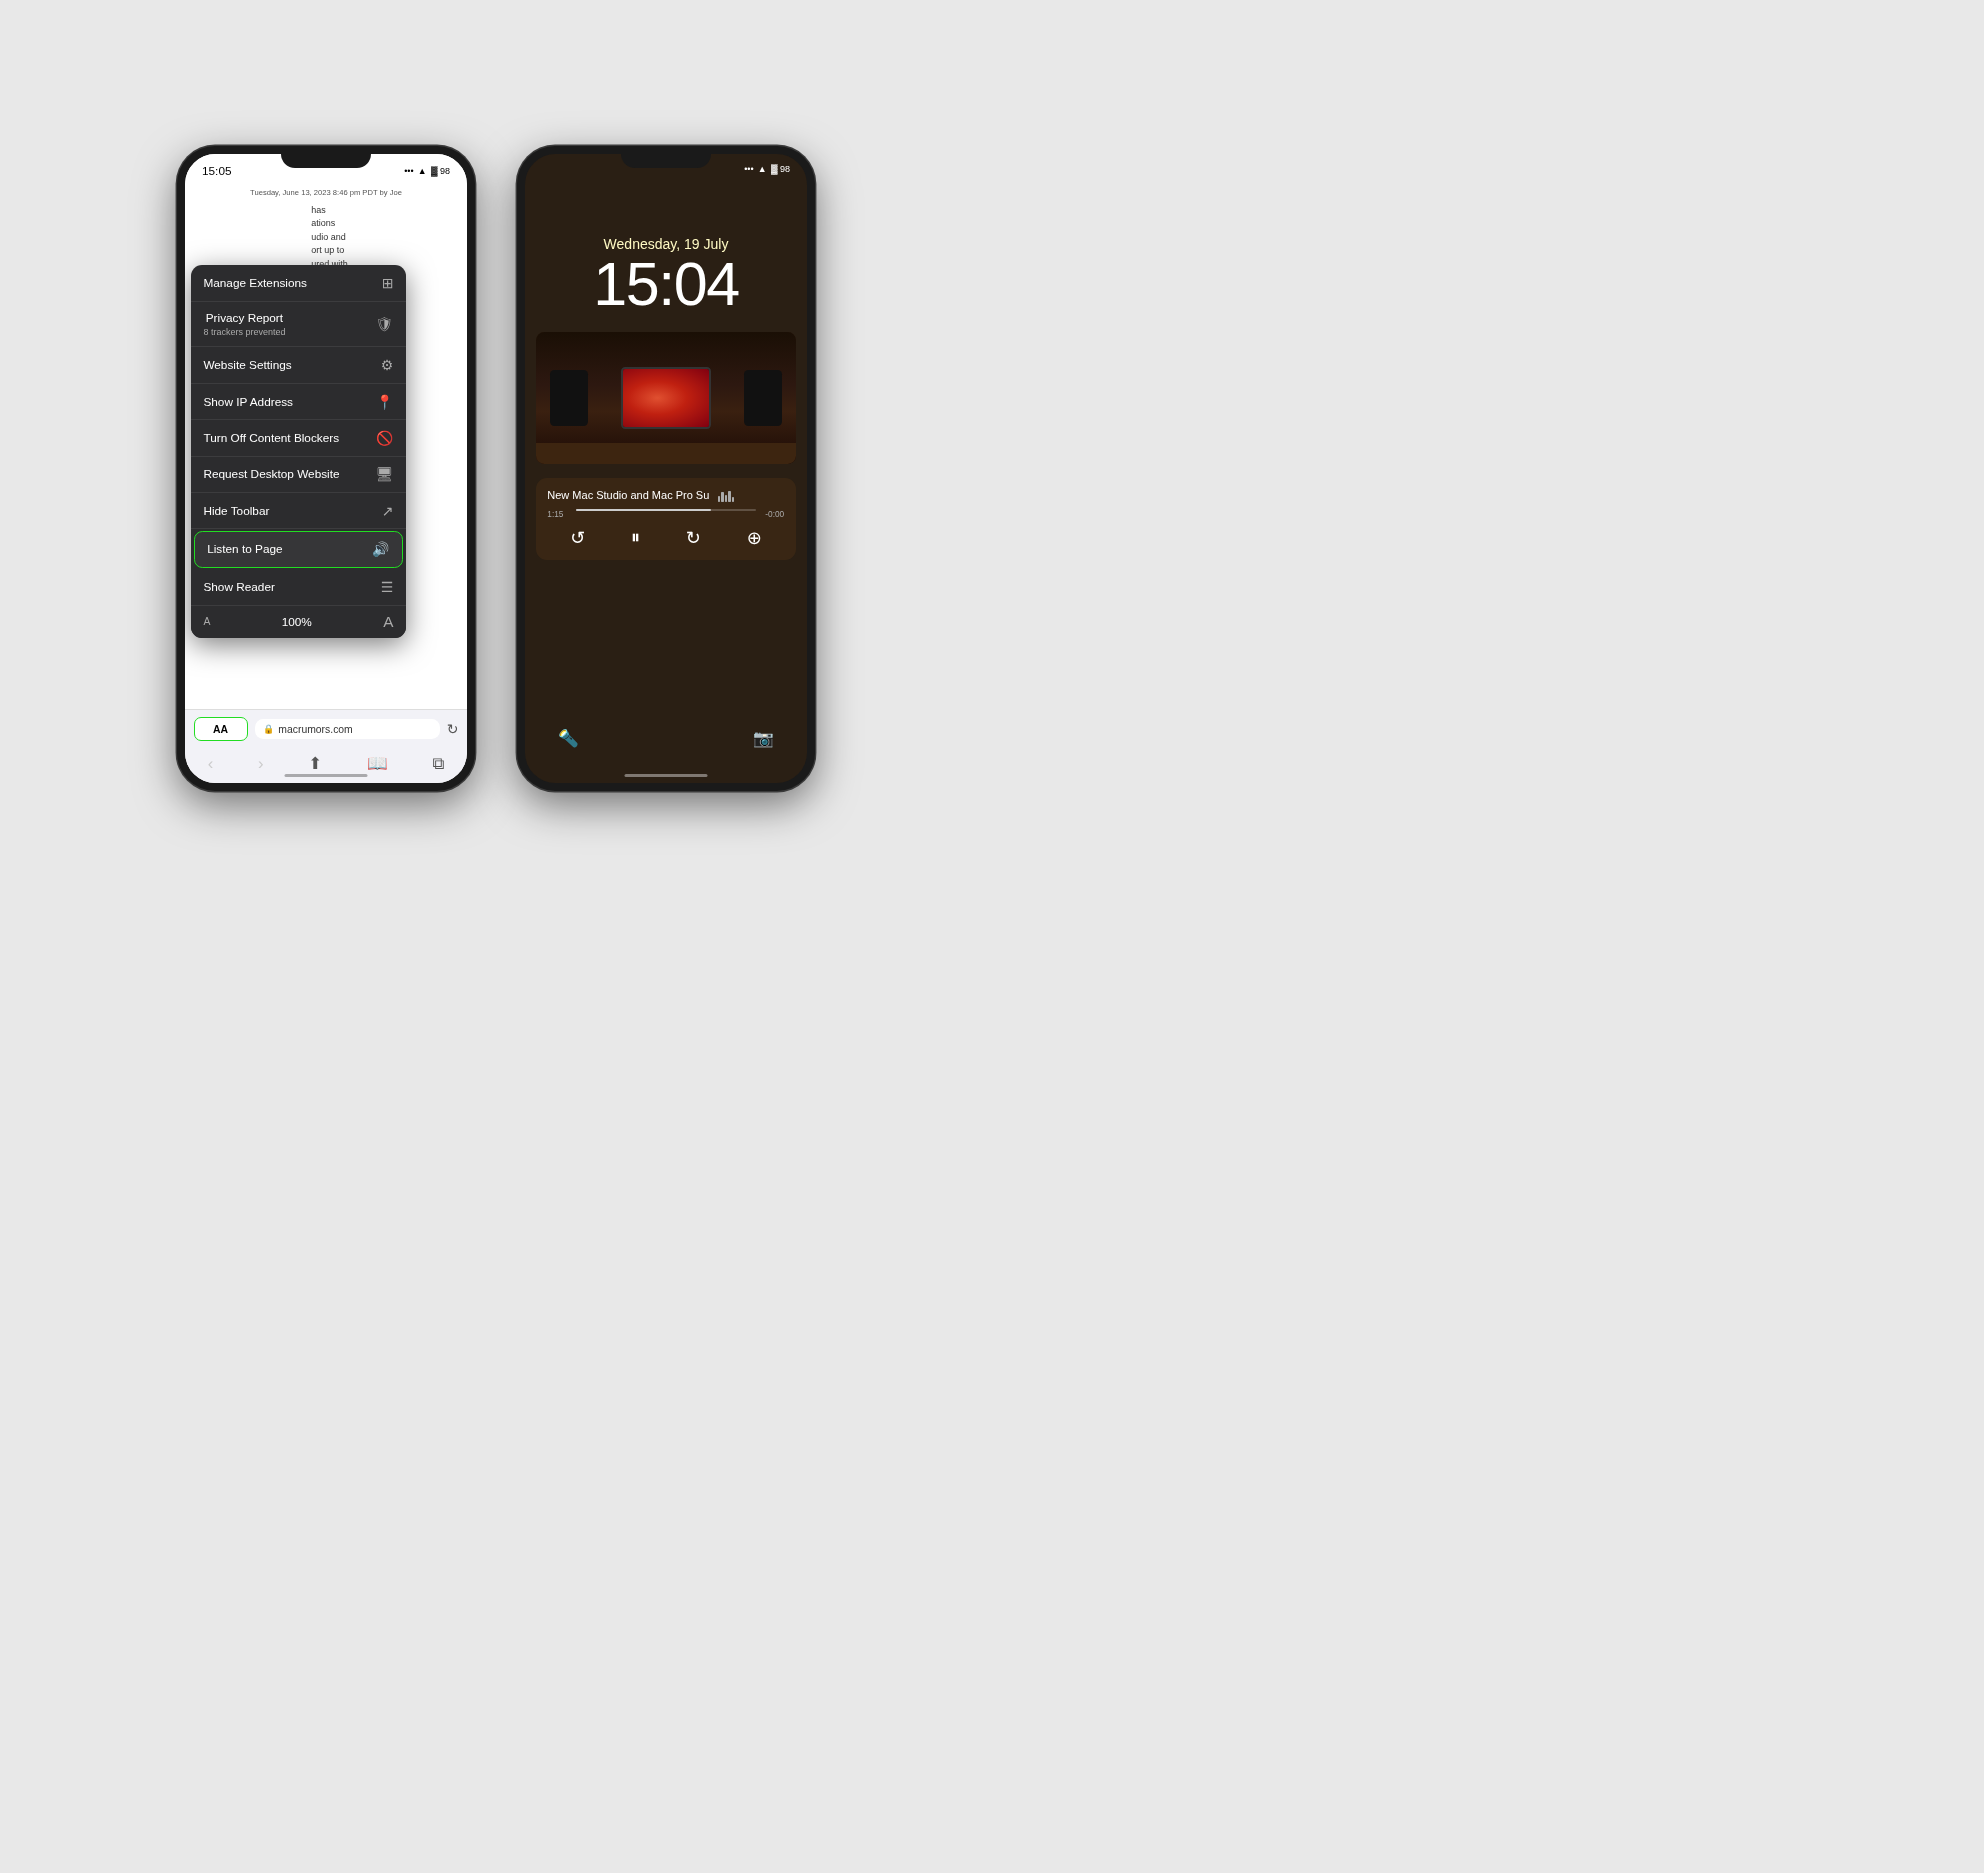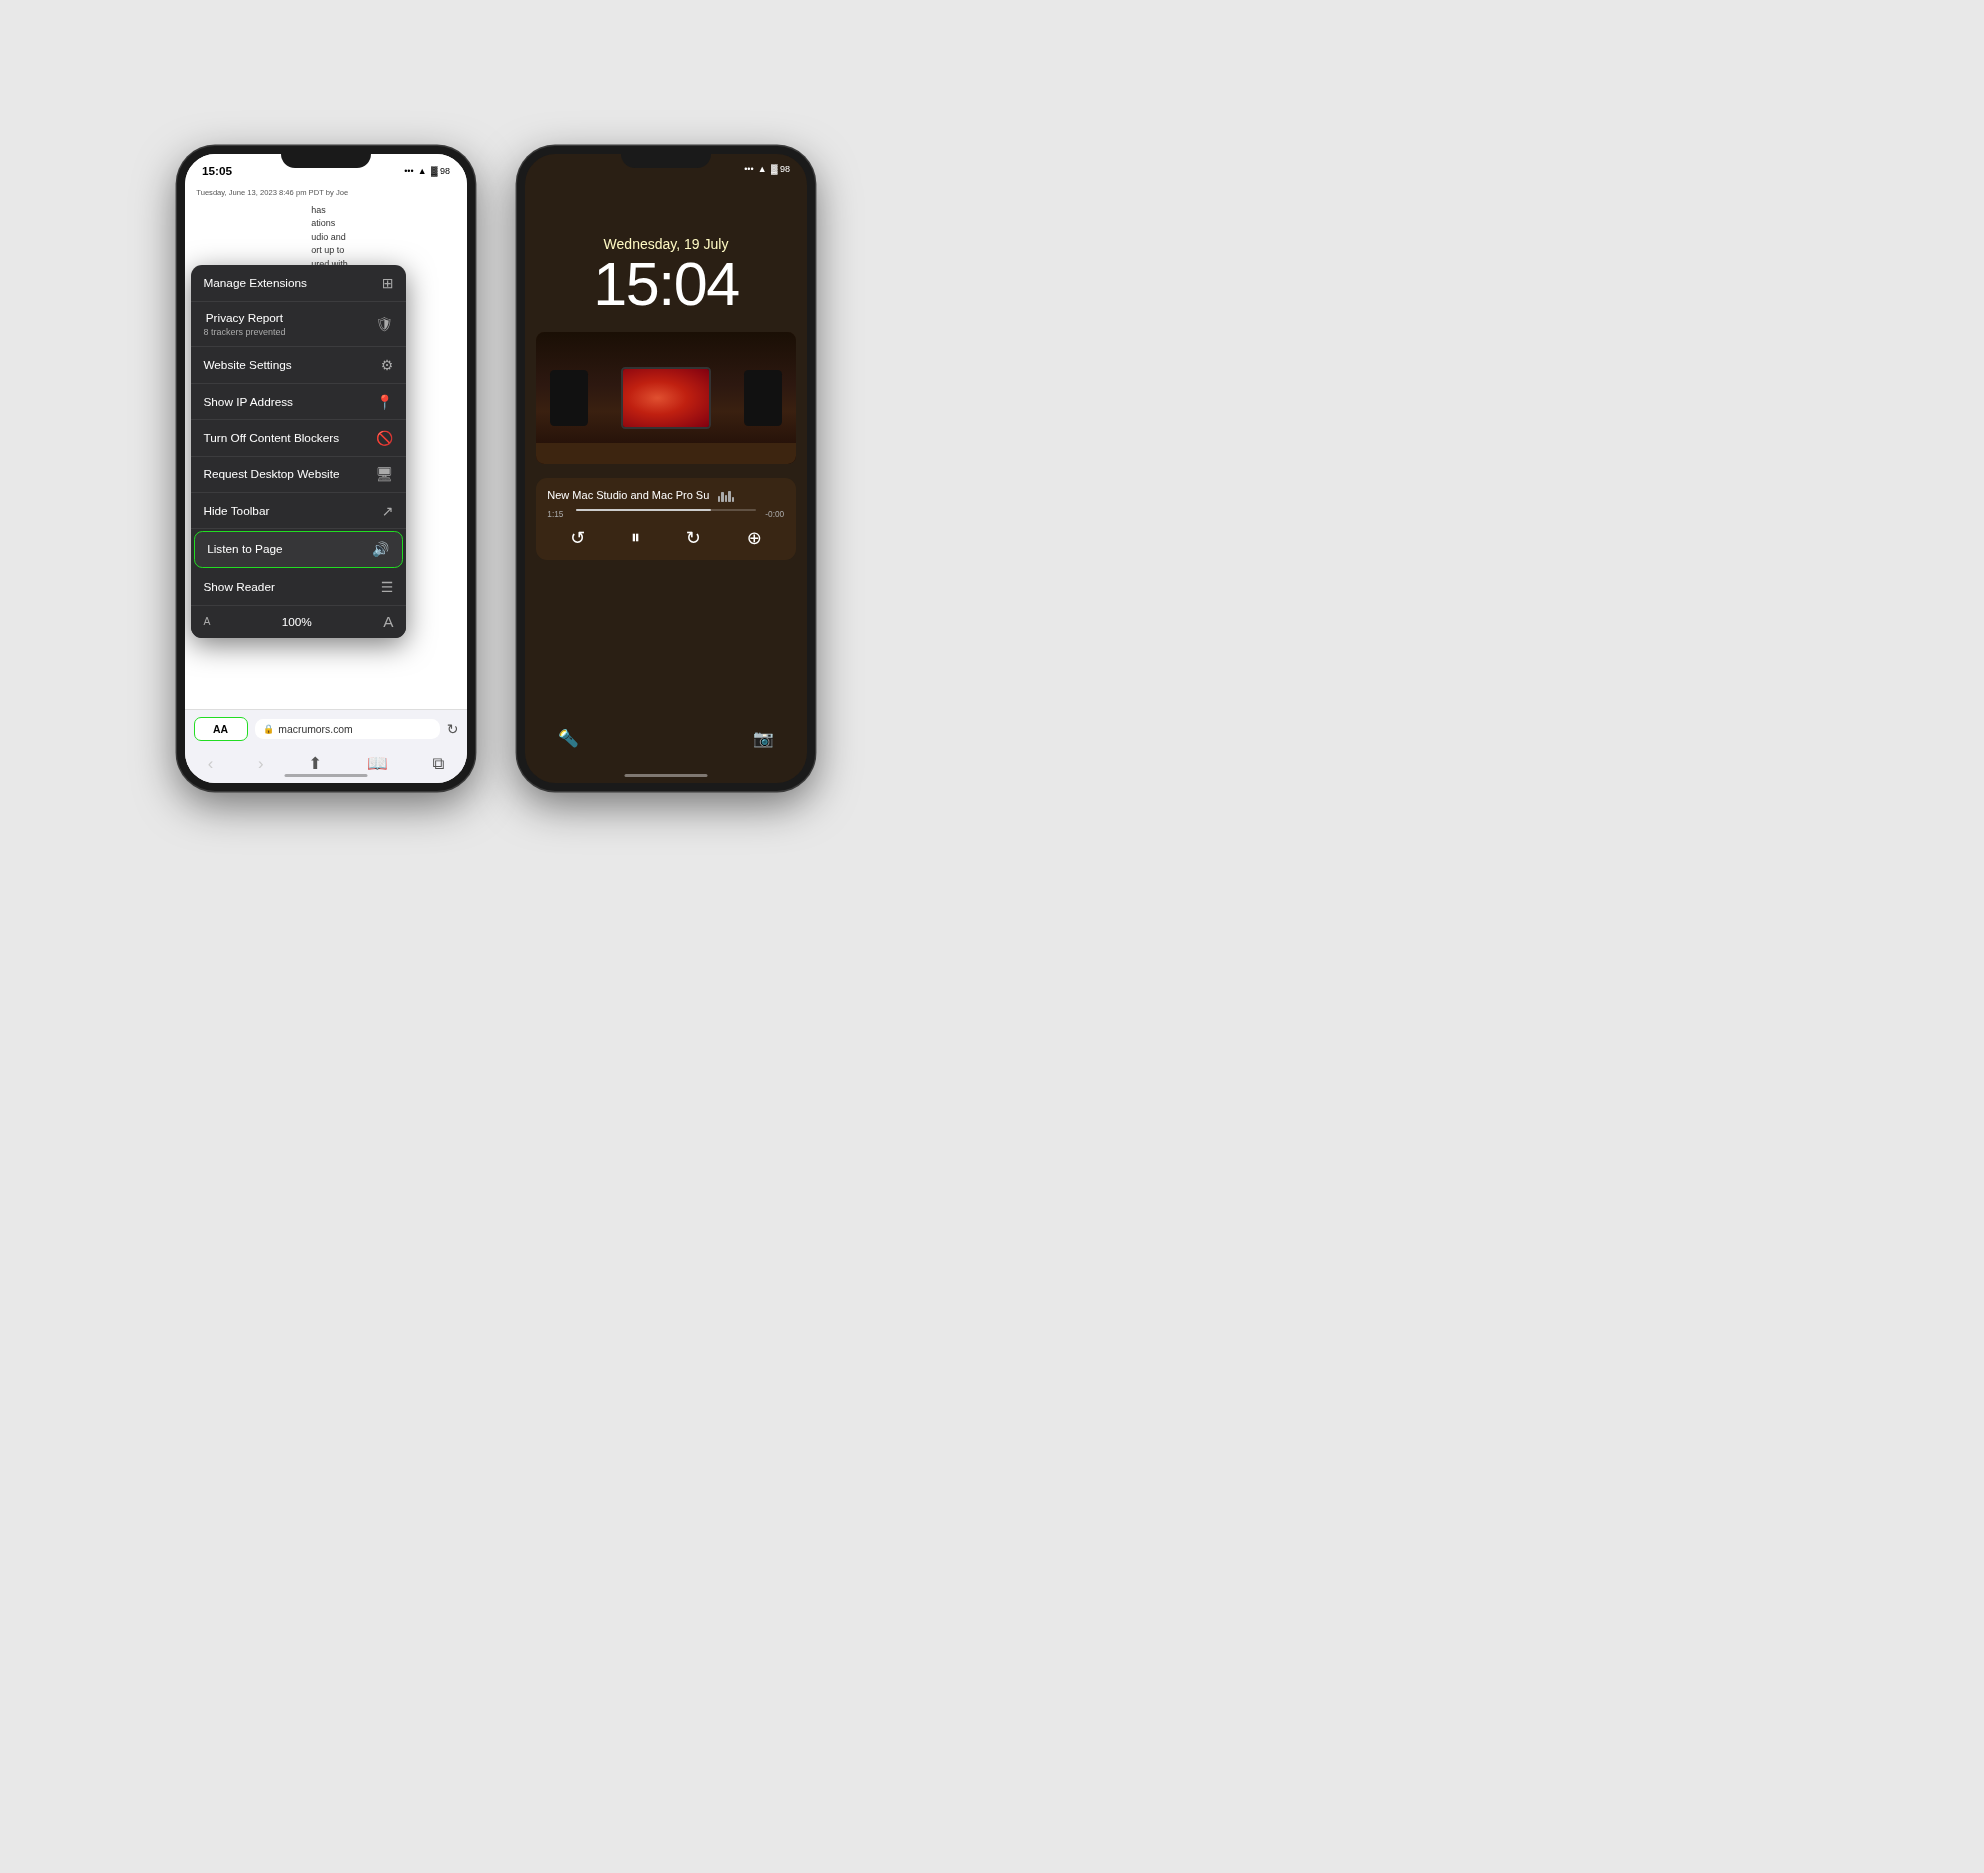--- a/index.html
+++ b/index.html
@@ -59,21 +59,21 @@
       z-index: 50;
     }
 
     .status-bar.dark {
       background: transparent;
       color: white;
     }
 
     .status-time {
       font-size: 11.8px;
-      font-weight: 700;
+      font-weight: 400;
       color: #000;
     }
 
     .status-icons {
       display: flex;
       align-items: center;
       gap: 4.2px;
       font-size: 9px;
       color: #000;
     }
@@ -97,20 +97,21 @@
       font-size: 11.8px;
       font-weight: 700;
       line-height: 1.3;
     }
 
     .article-meta {
       font-size: 7.6px;
       color: #555;
       padding: 4.2px 11px 2.8px;
       background: white;
+      text-align: center;
     }
 
     
     .dropdown-menu {
       position: absolute;
       top: 111px;
       left: 5.6px;
       width: 215px;
       background: #2c2c2e;
       border-radius: 11px;

